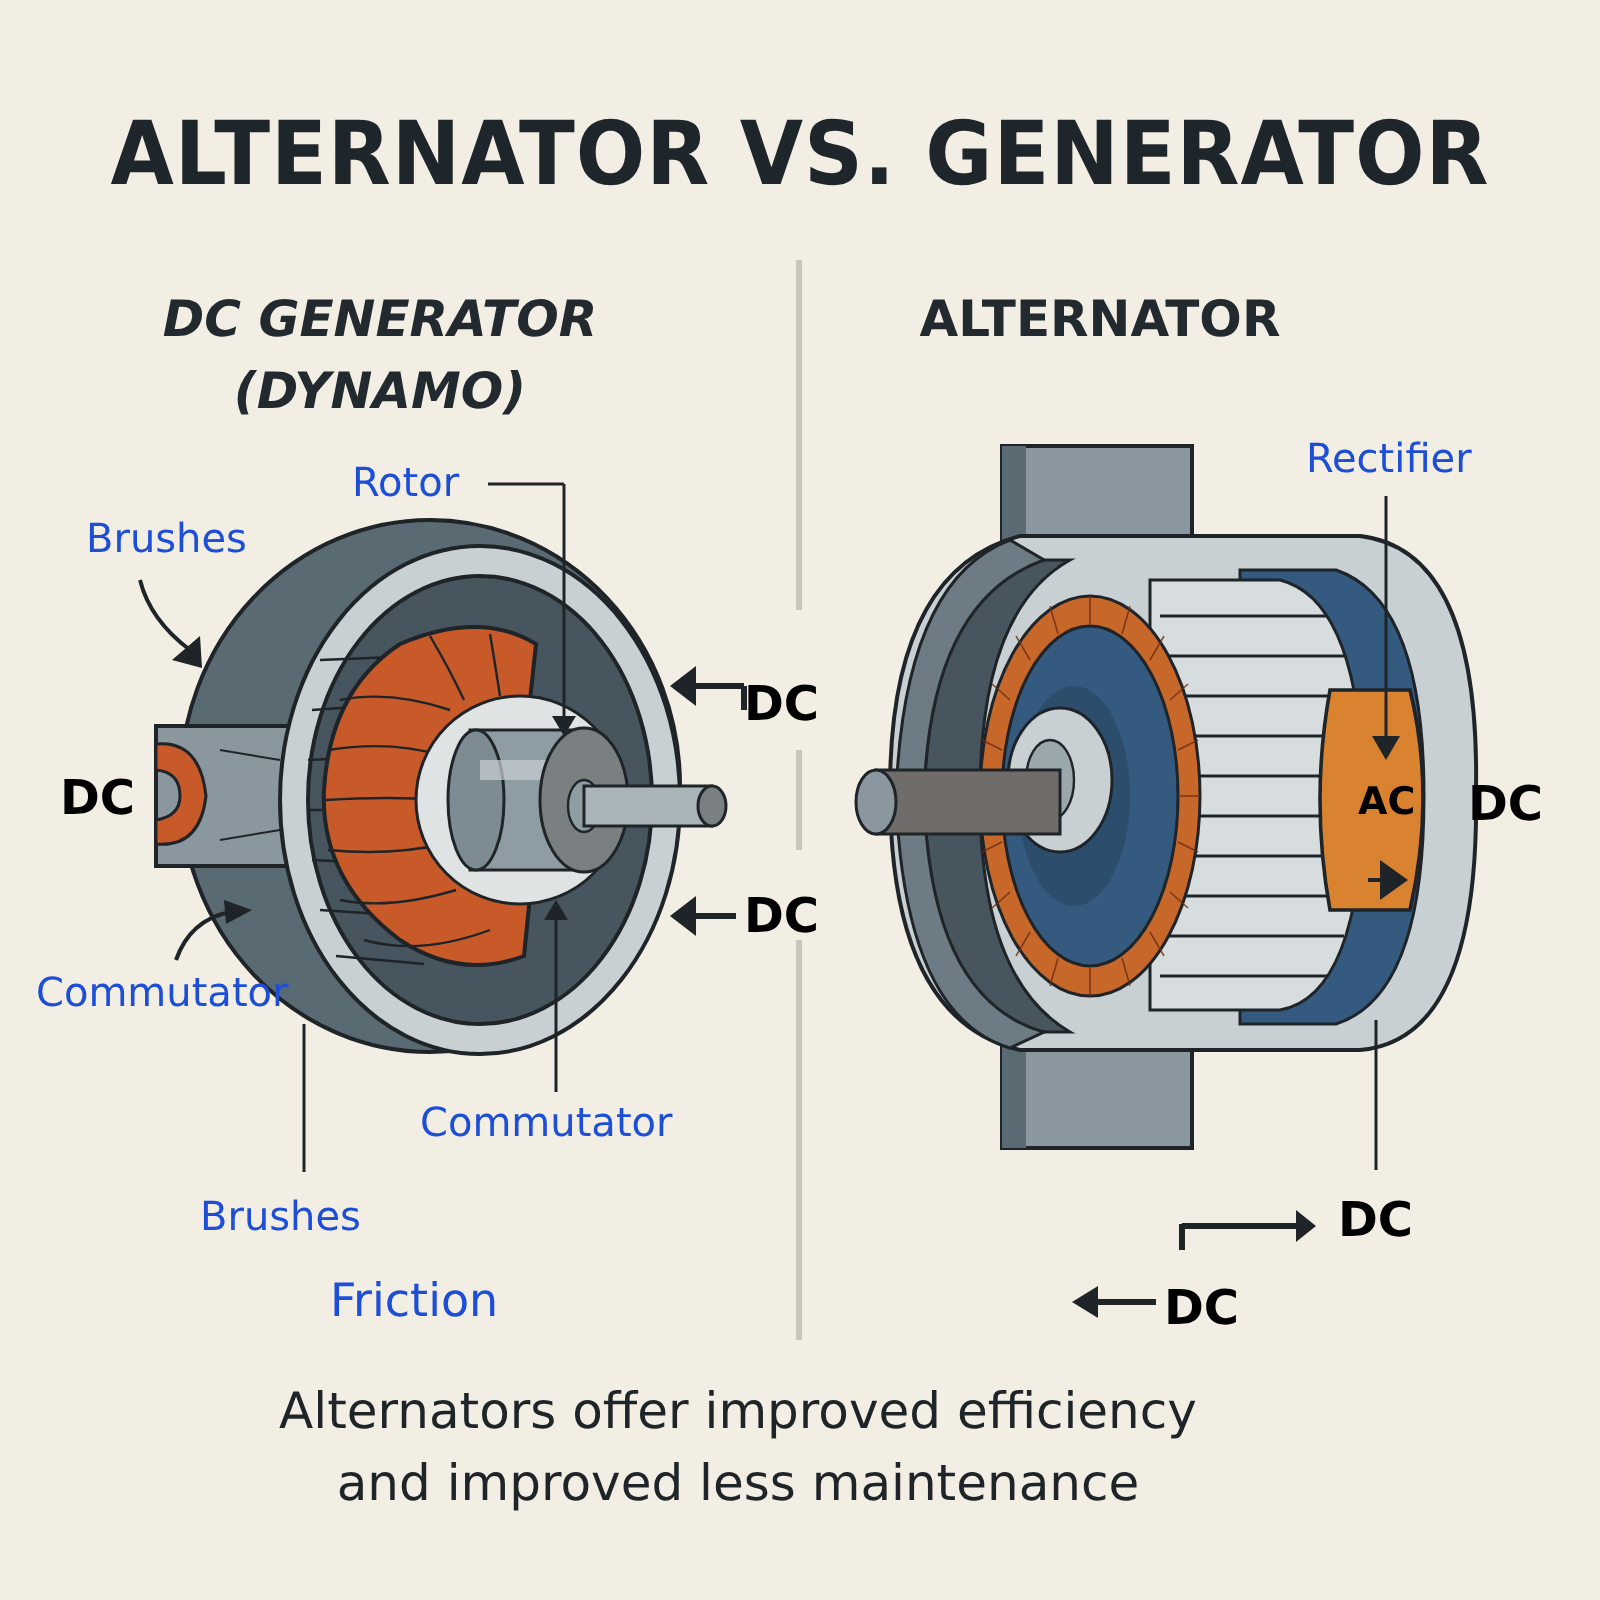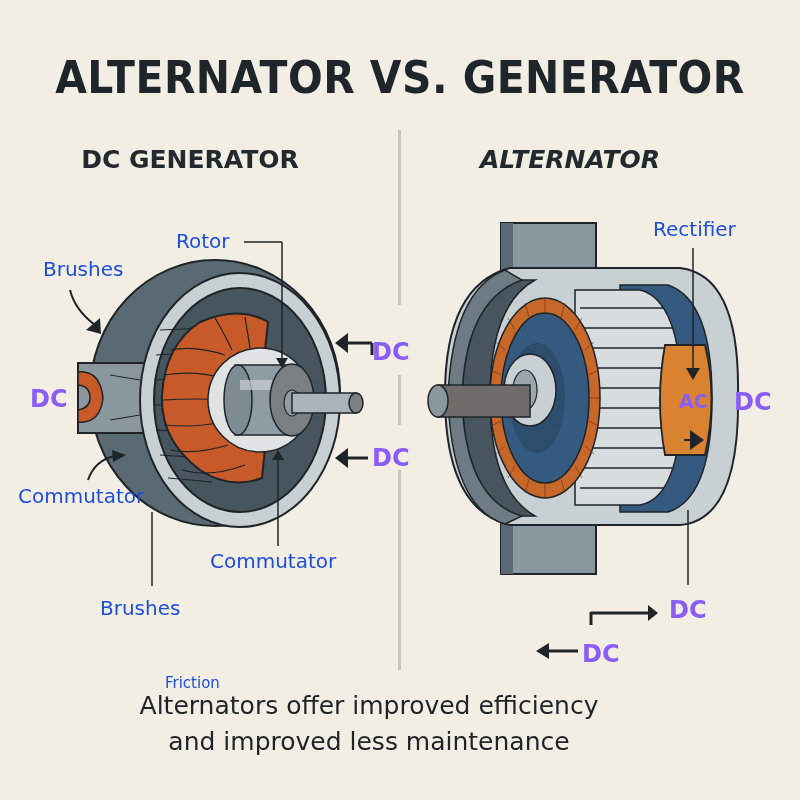--- a/index.html
+++ b/index.html
@@ -16,43 +16,44 @@
     font-size: 44px; font-weight: bold; letter-spacing: 0.5px;
     color: #1f262b;
     font-family: "DejaVu Sans", sans-serif;
     transform: scaleX(0.93);
   }
   .section-title {
     font-size: 25px; font-weight: bold; text-align: center; line-height: 36px;
     color: #232a2f;
   }
   .lbl { font-size: 20px; color: #1d4ed8; white-space: nowrap; }
-  .bold-lbl { font-size: 24px; font-weight: bold; color: #8b5cf6; white-space: nowrap; }
+  .bold-lbl { font-size: 24px; font-weight: bold; color: #000000; white-space: nowrap; }
   .footer {
     left: 0; width: 738px; top: 688px; text-align: center;
     font-size: 25px; line-height: 36px; color: #1e2428;
   }
   .divider {
     position: absolute; left: 398px; width: 3px; background: #c9c5ba;
   }
   svg { position: absolute; left: 0; top: 0; }
 </style>
 </head>
 <body>
 
 <div class="abs title">ALTERNATOR VS. GENERATOR</div>
 
 <div class="divider" style="top:130px;height:175px;"></div>
 <div class="divider" style="top:375px;height:50px;"></div>
 <div class="divider" style="top:470px;height:200px;"></div>
 
-<div class="abs section-title" style="left:40px;width:300px;top:142px;">
+<div class="abs section-title" style="left:40px;width:300px;top:142px;font-style:italic;">
   <div>DC GENERATOR</div>
+  <div>(DYNAMO)</div>
 </div>
-<div class="abs section-title" style="left:450px;width:240px;top:142px;font-style:italic;">ALTERNATOR</div>
+<div class="abs section-title" style="left:430px;width:240px;top:142px;">ALTERNATOR</div>
 
 <svg width="800" height="800">
 
   <ellipse cx="215" cy="393" rx="125" ry="133" fill="#5a6a73" stroke="#1e2428" stroke-width="2"></ellipse>
 
   <rect x="78" y="363" width="80" height="70" fill="#8a979e" stroke="#1e2428" stroke-width="2"></rect>
   <line x1="110" y1="375" x2="140" y2="380" stroke="#1e2428" stroke-width="1"></line>
   <line x1="110" y1="420" x2="140" y2="415" stroke="#1e2428" stroke-width="1"></line>
 
   <path d="M78 372 Q100 370 103 398 Q100 424 78 422 L78 410 Q90 408 90 398 Q90 386 78 385 Z" fill="#c85a2a" stroke="#1e2428" stroke-width="1.5"></path>
@@ -115,21 +116,21 @@
 </svg>
 
 <div class="abs lbl" style="left:176px;top:229px;">Rotor</div>
 <div class="abs lbl" style="left:43px;top:257px;">Brushes</div>
 <div class="abs bold-lbl" style="left:30px;top:385px;">DC</div>
 <div class="abs bold-lbl" style="left:372px;top:338px;">DC</div>
 <div class="abs bold-lbl" style="left:372px;top:444px;">DC</div>
 <div class="abs lbl" style="left:18px;top:484px;">Commutator</div>
 <div class="abs lbl" style="left:210px;top:549px;">Commutator</div>
 <div class="abs lbl" style="left:100px;top:596px;">Brushes</div>
-<div class="abs lbl" style="left:165px;top:638px;font-size:15px;margin-top:36px;">Friction</div>
+<div class="abs lbl" style="left:165px;top:638px;font-size:23px;">Friction</div>
 
 <svg width="800" height="800">
 
   <rect x="501" y="223" width="95" height="50" fill="#8a979e" stroke="#1e2428" stroke-width="2"></rect>
   <rect x="501" y="223" width="12" height="50" fill="#5a6a73"></rect>
   <rect x="501" y="522" width="95" height="52" fill="#8a979e" stroke="#1e2428" stroke-width="2"></rect>
   <rect x="501" y="522" width="12" height="52" fill="#5a6a73"></rect>
 
   <path d="M510 268 L680 268 Q740 275 738 395 Q740 520 680 525 L510 525 Q445 510 445 395 Q445 285 510 268 Z" fill="#c9d0d3" stroke="#1e2428" stroke-width="2"></path>
 

